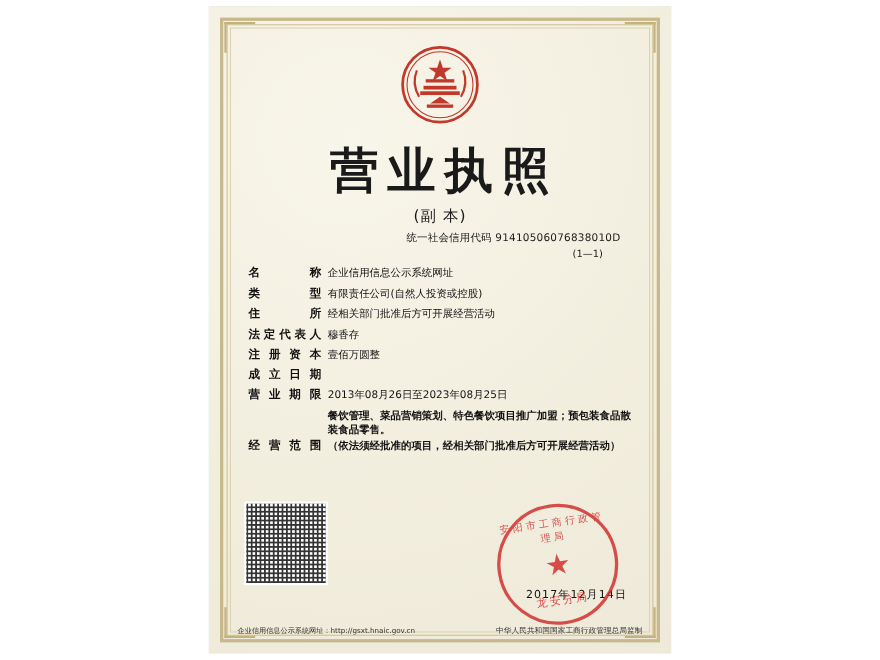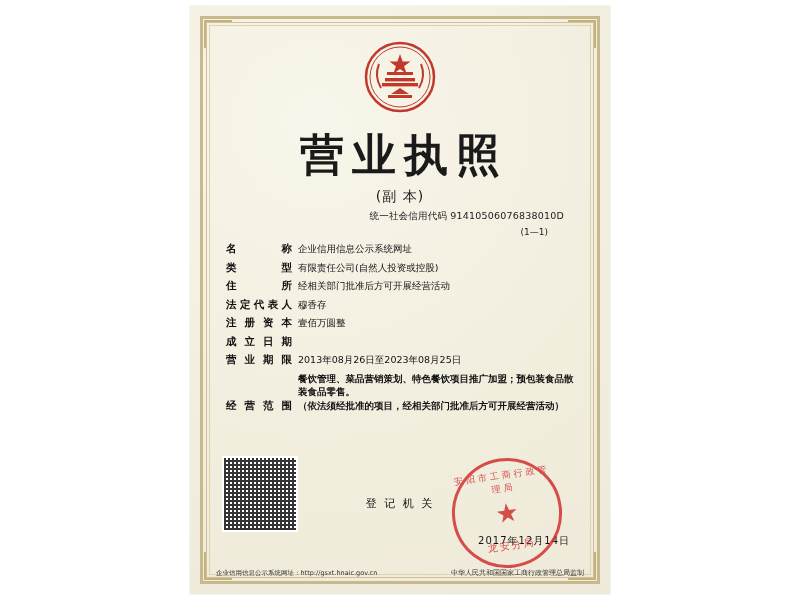--- a/index.html
+++ b/index.html
@@ -329,21 +329,20 @@
         <div class="field-label">经营范围</div>
         <div class="field-value">餐饮管理、菜品营销策划、特色餐饮项目推广加盟；预包装食品散装食品零售。
 （依法须经批准的项目，经相关部门批准后方可开展经营活动）</div>
       </div>
     </div>
 
     <div class="qr">
       <div class="qr-grid"></div>
     </div>
 
-    <div class="registry-label">登 记 机 关</div>
     <div class="issue-date">2017年12月14日</div>
 
     <div class="seal">
       <div class="seal-top">安阳市工商行政管理局</div>
       <div class="seal-star">★</div>
       <div class="seal-bottom">龙安分局</div>
     </div>
 
     <div class="footer-left">企业信用信息公示系统网址：http://gsxt.hnaic.gov.cn</div>
     <div class="footer-right">中华人民共和国国家工商行政管理总局监制</div>

